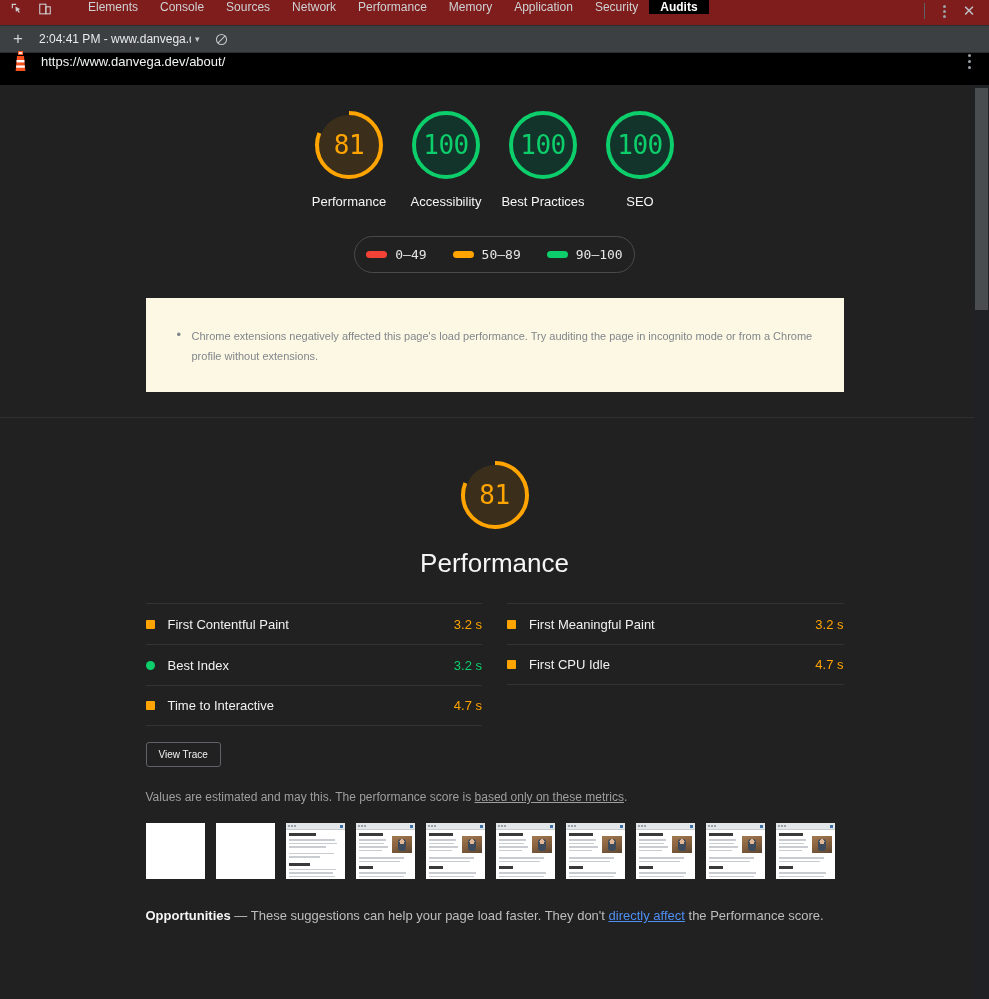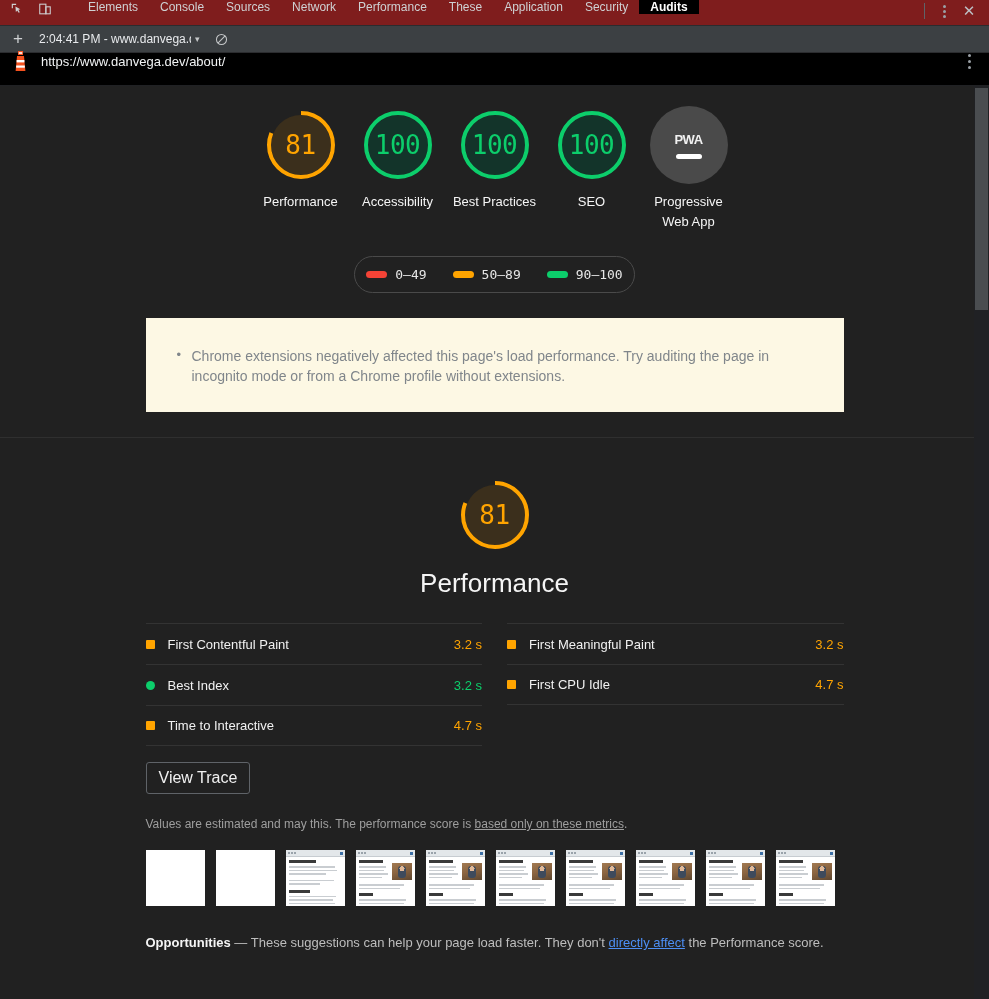--- a/index.html
+++ b/index.html
@@ -87,21 +87,21 @@
   .legend-item { display: flex; align-items: center; gap: 8px; }
   .legend-swatch { width: 21px; height: 7px; border-radius: 4px; display: block; }
   .legend-text { font-size: 13px; color: #e6e6e6; font-family: "DejaVu Sans Mono", monospace; }
 
   .warning-box {
     margin: 25px auto 0; width: 698px; background: #fdf8e4;
     padding: 28px 28px 26px 28px;
   }
   .warning-title { font-size: 13px; font-weight: bold; color: #5f6368; margin-bottom: 12px; }
   .warning-list { list-style: none; }
-  .warning-list li { position: relative; padding-left: 18px; font-size: 14px; color: #80868b; line-height: 20px; }
+  .warning-list li { position: relative; padding-left: 18px; font-size: 11px; color: #80868b; line-height: 20px; }
   .warning-list li:before { content: "•"; position: absolute; left: 3px; top: -1px; font-size: 13px; }
 
   .section-divider { height: 1px; background: #2f2f2f; margin-top: 25px; }
 
   .cat-header { padding-top: 20px; display: flex; flex-direction: column; align-items: center; }
   .cat-title { margin-top: 14px; font-size: 26px; color: #f5f5f5; font-weight: normal; }
 
   .content { width: 698px; margin: 0 auto; padding-top: 22px; }
 
   .metrics-head { display: flex; align-items: center; height: 30px; }
@@ -119,21 +119,21 @@
     border-top: 1px solid #333333; font-size: 13px; color: #f1f1f1;
   }
   .metric-row:last-child { border-bottom: 1px solid #333333; }
   .m-icon { width: 9px; height: 9px; margin-right: 13px; flex: 0 0 auto; }
   .m-icon.square { border-radius: 1px; }
   .m-icon.circle { border-radius: 50%; }
   .m-icon.triangle { width: 0; height: 0; border-left: 5px solid transparent; border-right: 5px solid transparent; border-bottom: 9px solid #f44336; }
   .m-val { margin-left: auto; font-size: 13px; }
 
   .view-trace {
-    margin-top: 16px; padding: 6px 12px; font-size: 16px; color: #f1f1f1;
+    margin-top: 16px; padding: 6px 12px; font-size: 10px; color: #f1f1f1;
     background: transparent; border: 1px solid #5f6368; border-radius: 3px; cursor: pointer;
     font-family: "Liberation Sans", sans-serif;
   }
   .est-note { margin-top: 23px; font-size: 12px; color: #9e9e9e; }
   .est-note a { color: #9e9e9e; text-decoration: underline; }
 
   .filmstrip { display: flex; gap: 11px; margin-top: 19px; }
   .frame { width: 59px; height: 56px; background: #ffffff; position: relative; overflow: hidden; flex: 0 0 auto; }
   .frame.blank { background: #ffffff; }
   .fr-chrome { height: 7px; background: #e3e7ea; border-bottom: 1px solid #c7ccd1; display: flex; align-items: center; padding: 0 2px; gap: 1px; }
@@ -174,21 +174,21 @@
         </svg>
     </span>
   </div>
   <div class="tb-sep"></div>
   <div class="tabs">
     <div class="tab">Elements</div>
     <div class="tab">Console</div>
     <div class="tab">Sources</div>
     <div class="tab">Network</div>
     <div class="tab">Performance</div>
-    <div class="tab">These</div>
+    <div class="tab">Memory</div>
     <div class="tab">Application</div>
     <div class="tab">Security</div>
     <div class="tab active">Audits</div>
   </div>
   <div class="tabbar-right">
     <div class="vsep"></div>
     <div class="kebab">
         <i></i>
         <i></i>
         <i></i>
@@ -273,27 +273,20 @@
           <div class="gauge">
             <svg width="78" height="78" viewBox="0 0 78 78">
               <circle cx="39" cy="39" r="30" fill="#13342a"></circle>
               <circle cx="39" cy="39" r="32" fill="none" stroke="#0cce6b" stroke-width="4" stroke-dasharray="201.1 0"></circle>
             </svg>
             <div class="val" style="color:#0cce6b">100</div>
           </div>
           <div class="gauge-label">SEO</div>
         </div>
 
-        <div class="gauge-wrap">
-          <div class="pwa-circle">
-            <span class="pwa-text">PWA</span>
-            <span class="pwa-dash"></span>
-          </div>
-          <div class="gauge-label">Progressive Web App</div>
-        </div>
 
       </div>
 
       <div class="legend">
         <span class="legend-item">
           <span class="legend-swatch" style="background:#f44336"></span>
           <span class="legend-text">0–49</span>
         </span>
         <span class="legend-item">
           <span class="legend-swatch" style="background:#ffa400"></span>

